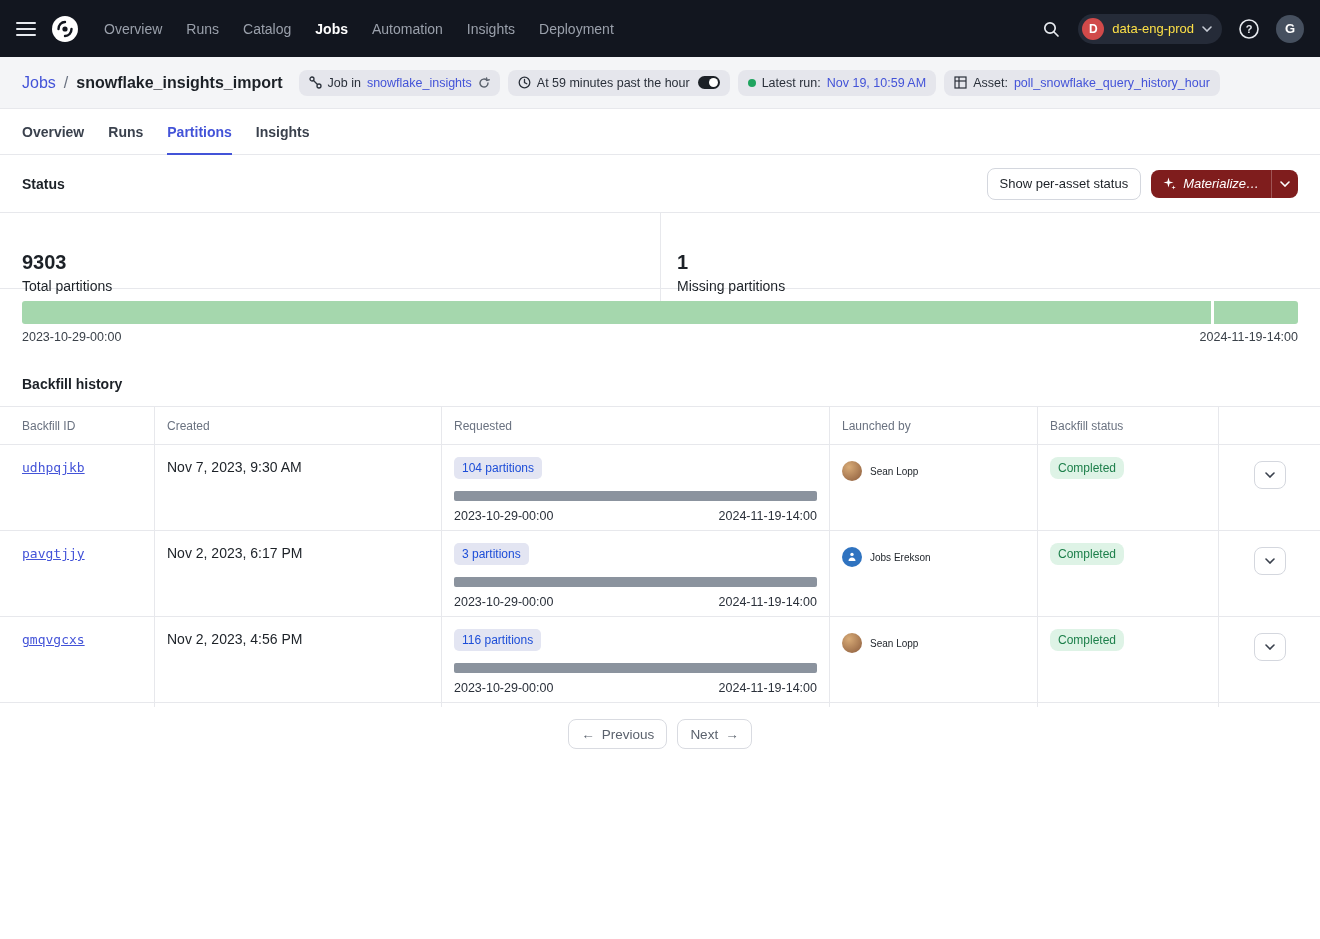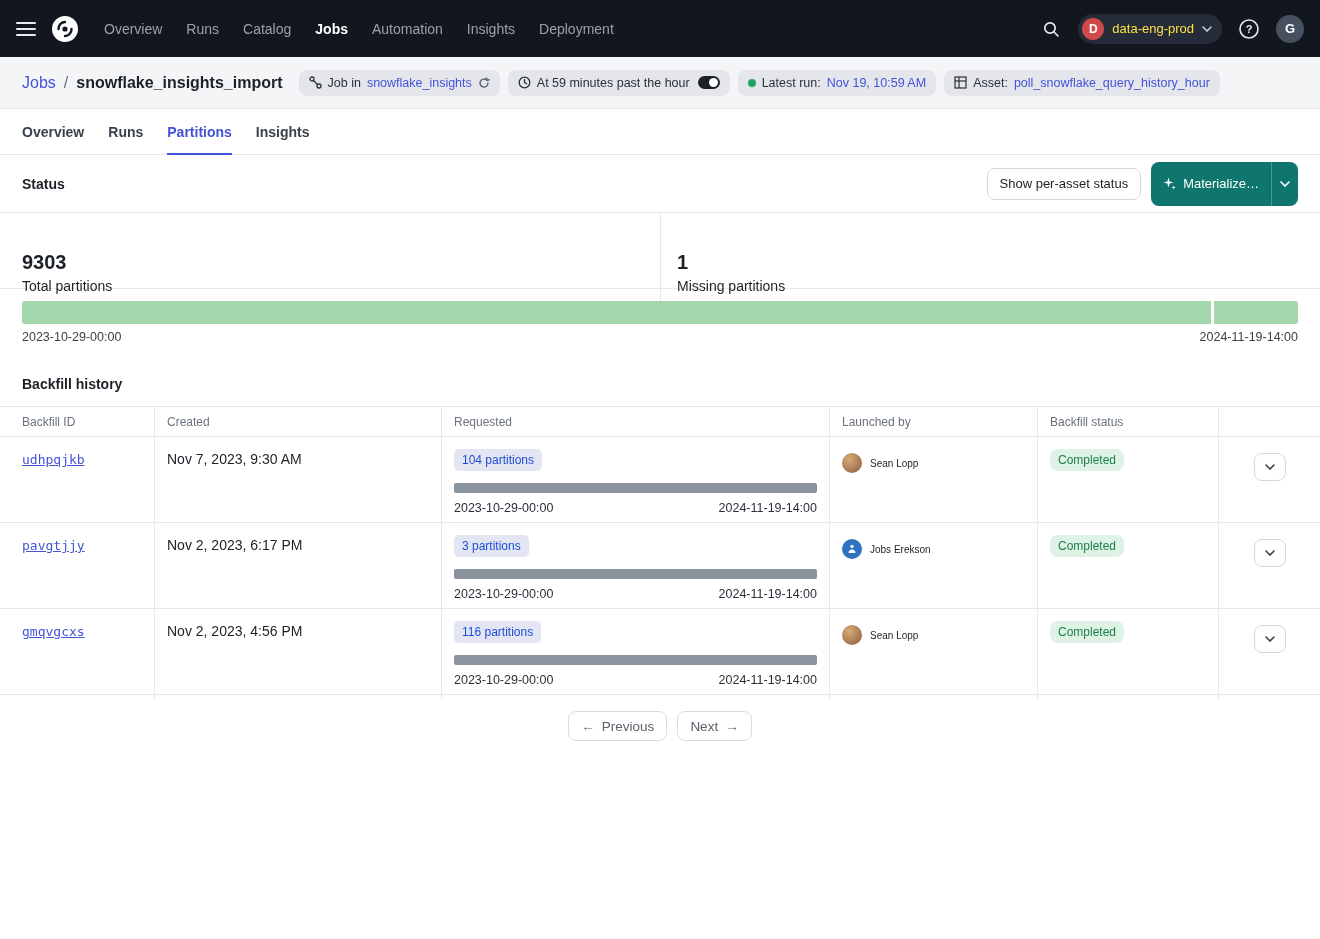--- a/index.html
+++ b/index.html
@@ -56,41 +56,41 @@
 
   
   .status-row { display:flex; align-items:center; padding:13px 22px; height:58px; border-bottom:1px solid #e7e8ec; }
   .status-title { font-size:14px; font-weight:700; }
   .status-actions { margin-left:auto; display:flex; align-items:center; gap:10px; }
   .btn-light {
     height:32px; padding:0 12px; background:#fff; border:1px solid #d4d7de; border-radius:8px;
     font-size:13px; font-weight:500; color:#1c2127; display:flex; align-items:center; cursor:pointer;
     font-family: inherit;
   }
-  .btn-dark-split { display:flex; height:44px; border-radius:8px; overflow:hidden; background:#0f766e; cursor:pointer; }
+  .btn-dark-split { display:flex; height:28px; border-radius:8px; overflow:hidden; background:#7f1d1d; cursor:pointer;font-style:italic; }
   .btn-dark-main { display:flex; align-items:center; gap:7px; padding:0 12px; color:#fff; font-size:13px; font-weight:500; }
   .btn-dark-div { width:1px; background:rgba(255,255,255,0.25); }
   .btn-dark-caret { width:26px; display:flex; align-items:center; justify-content:center; color:#fff; }
 
   .stats { display:grid; grid-template-columns:1fr 1fr; border-bottom:1px solid #e7e8ec; height:76px; }
   .stat { padding:14px 22px; }
   .stat + .stat { border-left:1px solid #e7e8ec; padding-left:16px; }
   .stat-value { font-size:20px; font-weight:700; line-height:1.4;margin-top:21px; }
   .stat-label { font-size:14px; color:#1c2127; margin-top:2px; }
 
   .pbar-block { padding:12px 22px 14px; }
   .pbar { position:relative; height:23px; background:#a5d7ad; border-radius:3px; overflow:hidden; }
   .bar-gap { position:absolute; top:0; bottom:0; background:#ffffff; }
   .pbar-labels { display:flex; justify-content:space-between; margin-top:6px; font-size:12.5px; color:#3a4149; }
 
   
   .bf-head { padding:18px 22px 14px; font-size:14px; font-weight:700; }
   .tgrid { display:grid; grid-template-columns:154px 287px 388px 208px 181px 1fr; }
   .tgrid > div + div { border-left:1px solid #e7e8ec; }
-  .thead { border-top:1px solid #e7e8ec; border-bottom:1px solid #e7e8ec; height:31px; }
+  .thead { border-top:1px solid #e7e8ec; border-bottom:1px solid #e7e8ec; height:39px; }
   .thead > div { font-size:12px; color:#6a7280; font-weight:500; display:flex; align-items:center; padding:0 12px; }
   .thead > div:first-child { padding-left:22px; }
   .trow { height:86px; border-bottom:1px solid #e7e8ec; }
   .trow > div { padding:12px; }
   .trow > div:first-child { padding-left:22px; }
   .bf-id { font-family:"DejaVu Sans Mono", monospace; font-size:13px; color:#4353d8; text-decoration:underline; cursor:pointer; padding-top:3px; display:inline-block; }
   .created { font-size:14px; color:#1c2127; padding-top:2px; }
   .req-badge { display:inline-block; background:#e3e5f2; border-radius:5px; padding:4px 8px; font-size:12px; color:#1d4ed8; }
   .req-bar { height:10px; background:#8b939e; border-radius:2px; margin-top:12px; }
   .req-range { display:flex; justify-content:space-between; margin-top:8px; font-size:12.5px; color:#2a303a; }

